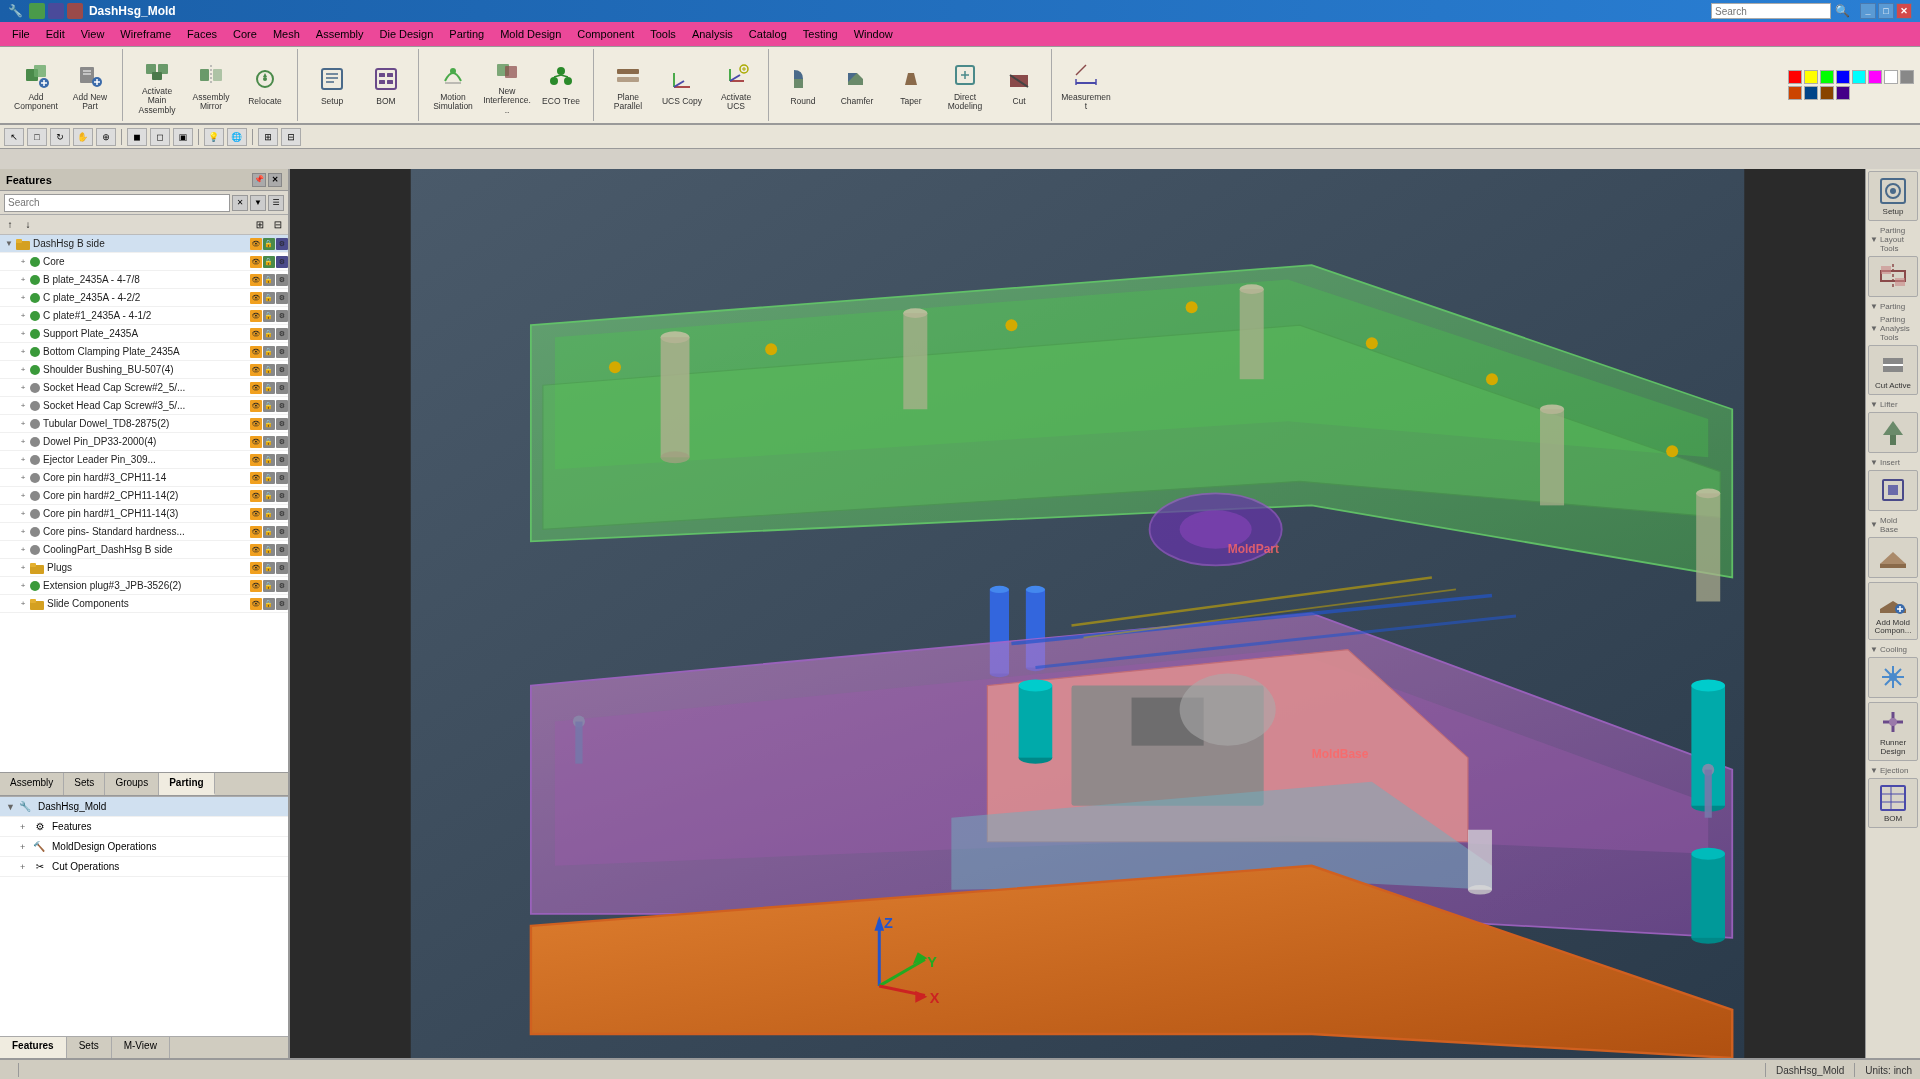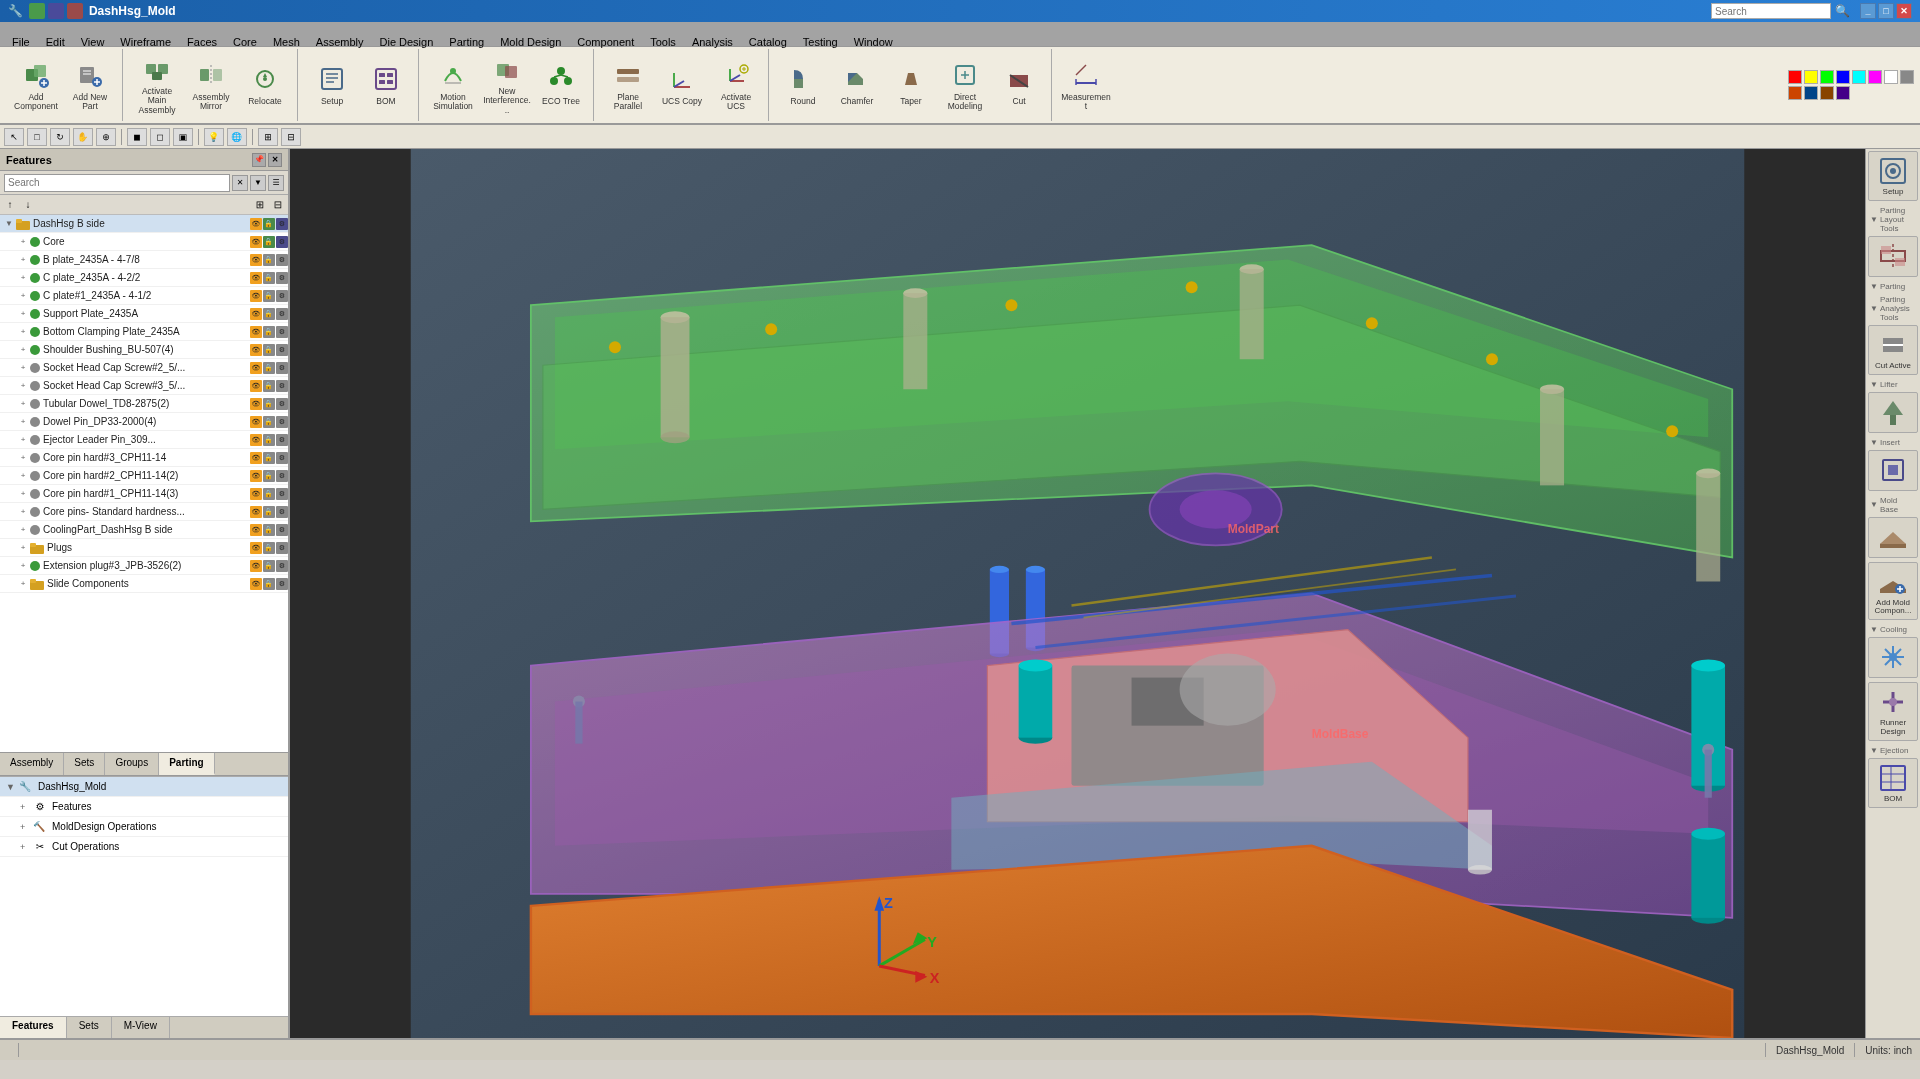--- a/index.html
+++ b/index.html
@@ -19,23 +19,23 @@
     }
     #titlebar .title-left { display: flex; align-items: center; gap: 6px; }
     #titlebar .title-icon { width: 16px; height: 16px; background: #ccc; border-radius: 2px; display: inline-block; }
     #titlebar .win-buttons { display: flex; gap: 2px; }
     #titlebar .win-btn { width: 16px; height: 16px; background: #5a9ad4; border: 1px solid #4a7ab0; color: white; font-size: 9px; display: flex; align-items: center; justify-content: center; cursor: pointer; }
     #titlebar .win-btn.close { background: #d44a4a; }
 
     
     #menubar {
       height: 22px;
-      background: #a3a3a3;
-      display: flex;
-      align-items: flex-start;
+      background: #ec4899;
+      display: flex;
+      align-items: center;
       border-bottom: 1px solid #999;
       padding: 12px 4px;
     }
     #menubar .menu-item {
       padding: 2px 8px;
       cursor: pointer;
       font-size: 11px;
       color: #000;
     }
 
@@ -583,21 +583,21 @@
   <div class="t2-btn">◻</div>
   <div class="t2-btn">▣</div>
   <div class="t2-sep"></div>
   <div class="t2-btn">💡</div>
   <div class="t2-btn">🌐</div>
   <div class="t2-sep"></div>
   <div class="t2-btn">⊞</div>
   <div class="t2-btn">⊟</div>
 </div>
 
-<div id="main-layout" style="height: calc(1079px - 22px - 22px - 78px - 24px - 22px - 22px); display:flex;">
+<div id="main-layout" style="height: calc(1079px - 22px - 22px - 78px - 24px - 22px - 22px); display:flex;margin-top:20px;">
 
   <div id="left-panel">
 
     <div id="features-header">
       <span>Features</span>
       <div class="header-icons">
         <span class="h-icon">📌</span>
         <span class="h-icon">✕</span>
       </div>
     </div>

